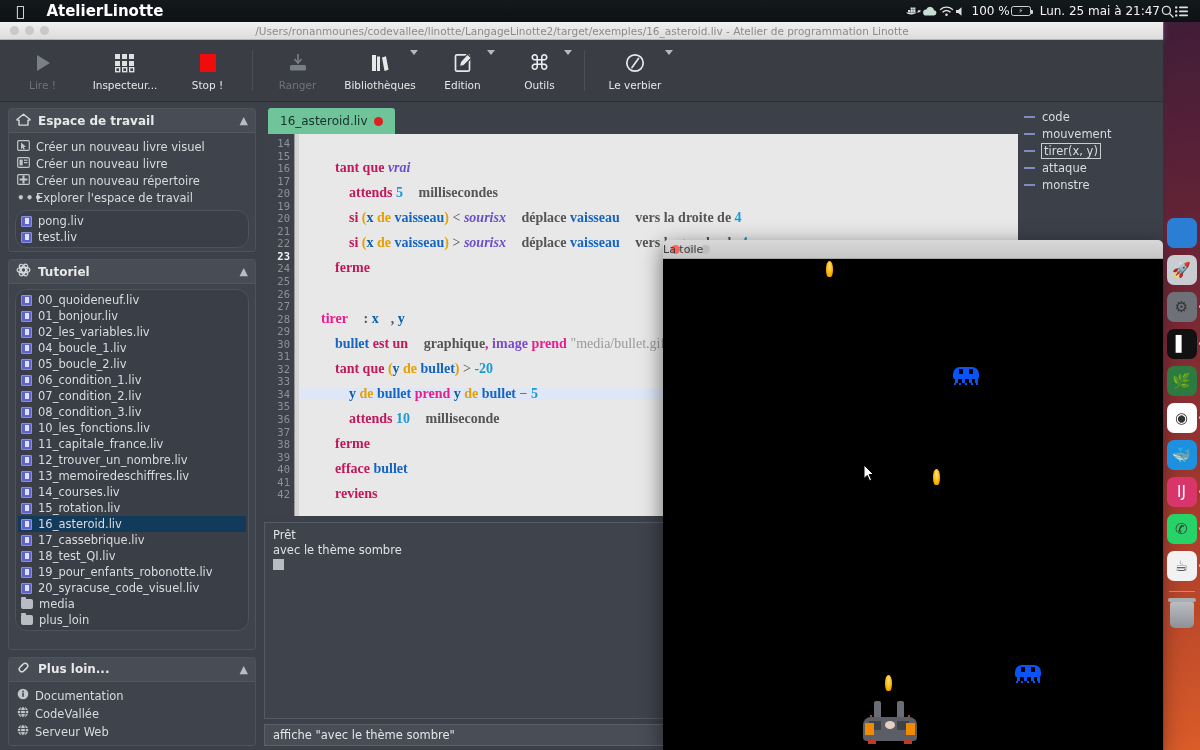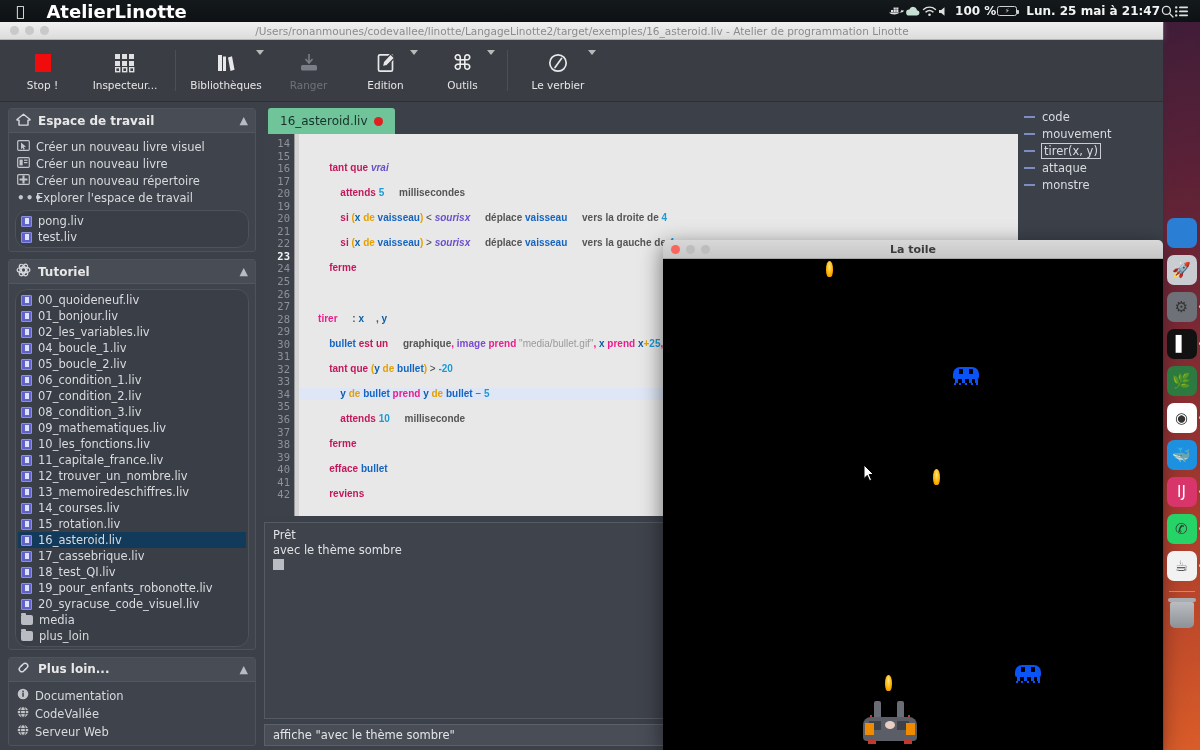--- a/index.html
+++ b/index.html
@@ -16,22 +16,22 @@
     background: linear-gradient(160deg,#2a1a3a 0%, #4a1f3d 28%, #8a2b35 58%, #c94a25 80%, #e8702a 100%);
   }
   
   #menubar {
     position:absolute; top:0; left:0; width:1200px; height:22px;
     background: linear-gradient(180deg, #14191c, #0d1113);
     color:#fff; display:flex; align-items:center; z-index:500;
     font-size:12px;
   }
   #menubar .apple { margin-left:16px; font-size:14px; line-height:1; }
-  #menubar .appname { margin-left:22px; font-weight:bold; font-size:18px; }
-  #menubar .right { margin-left:auto; display:flex; align-items:center; gap:1px; margin-right:12px;font-weight:bold;}
+  #menubar .appname { margin-left:22px; font-weight:bold; font-size:15px; }
+  #menubar .right { margin-left:auto; display:flex; align-items:center; gap:1px; margin-right:12px;}
   #menubar .right .mi { opacity:.95; display:flex; align-items:center; }
   .batt {
     border:1.2px solid #dcdcdc; border-radius:2.5px; width:20px; height:10px;
     display:inline-flex; align-items:center; justify-content:center;
     font-size:7px; color:#dcdcdc; position:relative;
   }
   .batt:after{content:""; position:absolute; right:-3px; top:3px; width:2px;height:4px;background:#dcdcdc;border-radius:0 1px 1px 0;}
   
   #appwin {
     position:absolute; left:0; top:22px; width:1164px; height:728px;
@@ -99,22 +99,22 @@
     flex:none; height:382px; display:flex; background:#e8e8e8;
     margin:0 0 0 0; position:relative; overflow:hidden;
   }
   #gutter {
     width:30px; background:#3d4149; color:#8d929b; font-family:"DejaVu Sans Mono","Liberation Mono",monospace;
     font-size:10.5px; text-align:right; padding:3px 4px 0 0; line-height:12.55px; flex:none;
   }
   #gutter .cur { color:#f2f2f2; font-weight:bold; }
   #codeborder{ width:5px; background:#d4d4d4; border-left:1px solid #9a9a9a; flex:none;}
   #code {
-    flex:1; background:#e8e8e8; font-family:Liberation Sans, sans-serif;
-    font-size:10px; line-height:12.55px; padding:3px 0 0 8px; overflow:hidden; white-space:pre;
+    flex:1; background:#e8e8e8; font-family:Liberation Serif, serif;
+    font-size:14px; line-height:12.55px; padding:3px 0 0 8px; overflow:hidden; white-space:pre;
     position:relative;
   }
   #code .ln { height:12.55px; }
   #code .ln.hl { background:#dfe6f5; margin-left:-8px; padding-left:8px; }
   .kw   { color:#c2185b; font-weight:bold; }
   .nm   { color:#0b5fa5; font-weight:bold; }   
   .nm2  { color:#1565c0; font-weight:bold; }
   .num  { color:#1b9ad6; font-weight:bold; }
   .str  { color:#9a9a9a; }
   .it   { color:#6a4ec9; font-style:italic; font-weight:bold;}
@@ -143,21 +143,21 @@
     position:absolute; left:663px; top:240px; width:500px; height:510px; z-index:300;
     box-shadow:0 6px 22px rgba(0,0,0,.55); border-radius:5px 5px 0 0; overflow:hidden;
   }
   #toile-tb {
     height:19px; background:linear-gradient(180deg,#d8d8d8,#c6c6c6);
     border-bottom:1px solid #a5a5a5; display:flex; align-items:center; position:relative;
   }
   #toile-tb .dots{display:flex;gap:6px;margin-left:8px;}
   #toile-tb .dots i{width:9px;height:9px;border-radius:50%;display:block;}
   #toile-tb .d1{background:#f9665e;} #toile-tb .d2{background:#bdbdbd;} #toile-tb .d3{background:#bdbdbd;}
-  #toile-tb .t{position:absolute;left:0;right:0;text-align:center;font-size:11px;color:#3b3b3b;font-weight:bold;}
+  #toile-tb .t{position:absolute;left:0;right:0;text-align:left;font-size:11px;color:#3b3b3b;}
   #canvas { position:relative; width:500px; height:491px; background:#000; }
   .bullet { position:absolute; width:7px; height:16px; background:
       radial-gradient(ellipse at 50% 35%, #ffe680 0%, #ffb300 55%, #e07a00 100%);
       border-radius:50% 50% 40% 40%; }
   .invader { position:absolute; width:26px; height:19px; }
   .inv-body{position:absolute;left:0;top:0;width:26px;height:12px;background:#0a53f5;border-radius:7px 7px 2px 2px;}
   .inv-eye{position:absolute;top:2px;width:4px;height:5px;background:#000;}
   .inv-leg{position:absolute;top:12px;width:3px;height:4px;background:#0a53f5;}
   .inv-dot{position:absolute;width:2px;height:2px;background:#0a53f5;}
   #ship { position:absolute; width:54px; height:44px; }
@@ -252,27 +252,27 @@
   <div id="titlebar">
     <div class="tl-dots">
       <i></i>
       <i></i>
       <i></i>
     </div>
     <div class="wt">/Users/ronanmounes/codevallee/linotte/LangageLinotte2/target/exemples/16_asteroid.liv - Atelier de programmation Linotte</div>
   </div>
 
   <div id="toolbar">
-    <div class="tb-item">
+    <div class="tb-item dis">
       <span class="ico">
-        <svg width="20" height="20" viewBox="0 0 20 20">
-            <rect x="2" y="1" width="16" height="18" fill="#f00c0c"></rect>
+        <svg width="18" height="20" viewBox="0 0 18 20">
+            <path d="M3 2l13 8-13 8z" fill="#7a7e86"></path>
           </svg>
       </span>
-      <span class="lbl" style="color:#e6e6e6">Stop !</span>
+      <span class="lbl">Lire !</span>
     </div>
     <div class="tb-item wide">
       <span class="ico">
         <svg width="22" height="20" viewBox="0 0 22 20">
             <g fill="#e0e0e0">
           <rect x="1" y="1" width="5" height="5"></rect>
               <rect x="8" y="1" width="5" height="5"></rect>
               <rect x="15" y="1" width="5" height="5"></rect>
           <rect x="1" y="8" width="5" height="5"></rect>
               <rect x="8" y="8" width="5" height="5"></rect>
@@ -280,43 +280,51 @@
             </g>
           <g fill="none" stroke="#e0e0e0" stroke-width="1.4">
           <rect x="1.7" y="14.7" width="4" height="4"></rect>
               <rect x="8.7" y="14.7" width="4" height="4"></rect>
               <rect x="15.7" y="14.7" width="4" height="4"></rect>
             </g>
           </svg>
       </span>
       <span class="lbl" style="color:#e6e6e6">Inspecteur...</span>
     </div>
+    <div class="tb-item">
+      <span class="ico">
+        <svg width="20" height="20" viewBox="0 0 20 20">
+            <rect x="2" y="1" width="16" height="18" fill="#f00c0c"></rect>
+          </svg>
+      </span>
+      <span class="lbl" style="color:#e6e6e6">Stop !</span>
+    </div>
     <div class="tb-sep"></div>
+    <div class="tb-item dis">
+      <span class="ico">
+        <svg width="22" height="20" viewBox="0 0 22 20">
+            <path d="M11 1v8M7.5 6L11 10l3.5-4" fill="none" stroke="#7a7e86" stroke-width="1.6"></path>
+        <rect x="3" y="12" width="16" height="5.5" rx="1.5" fill="#7a7e86"></rect>
+          </svg>
+      </span>
+      <span class="lbl">Ranger</span>
+    </div>
     <div class="tb-item wide">
       <span class="caret"></span>
       <span class="ico">
         <svg width="22" height="20" viewBox="0 0 22 20">
             <g fill="#e8e8e8">
           <rect x="3" y="2" width="4" height="16"></rect>
               <rect x="8" y="3.5" width="3" height="14.5"></rect>
           <path d="M13 4.5l4-1.2 2.5 13.5-4 1.2z"></path>
             </g>
           </svg>
       </span>
       <span class="lbl" style="color:#e6e6e6">Bibliothèques</span>
     </div>
-    <div class="tb-item dis">
-      <span class="ico">
-        <svg width="22" height="20" viewBox="0 0 22 20">
-            <path d="M11 1v8M7.5 6L11 10l3.5-4" fill="none" stroke="#7a7e86" stroke-width="1.6"></path>
-        <rect x="3" y="12" width="16" height="5.5" rx="1.5" fill="#7a7e86"></rect>
-          </svg>
-      </span>
-      <span class="lbl">Ranger</span>
-    </div>
     <div class="tb-item">
       <span class="caret"></span>
       <span class="ico">
         <svg width="22" height="20" viewBox="0 0 22 20">
             <rect x="3.5" y="1.8" width="14" height="16.4" rx="1.5" fill="none" stroke="#e8e8e8" stroke-width="1.7"></rect>
         <path d="M15.5 1l4 4-7.5 7.5-4.6 1 1-4.6z" fill="#e8e8e8" stroke="#3a3d44" stroke-width="1.2"></path>
           </svg>
       </span>
       <span class="lbl" style="color:#e6e6e6">Edition</span>
     </div>
@@ -438,24 +446,20 @@
                 <span class="livico"></span>
                 <span>06_condition_1.liv</span>
               </div>
               <div class="fitem">
                 <span class="livico"></span>
                 <span>07_condition_2.liv</span>
               </div>
               <div class="fitem">
                 <span class="livico"></span>
                 <span>08_condition_3.liv</span>
-              </div>
-              <div class="fitem">
-                <span class="livico"></span>
-                <span>09_mathematiques.liv</span>
               </div>
               <div class="fitem">
                 <span class="livico"></span>
                 <span>10_les_fonctions.liv</span>
               </div>
               <div class="fitem">
                 <span class="livico"></span>
                 <span>11_capitale_france.liv</span>
               </div>
               <div class="fitem">

